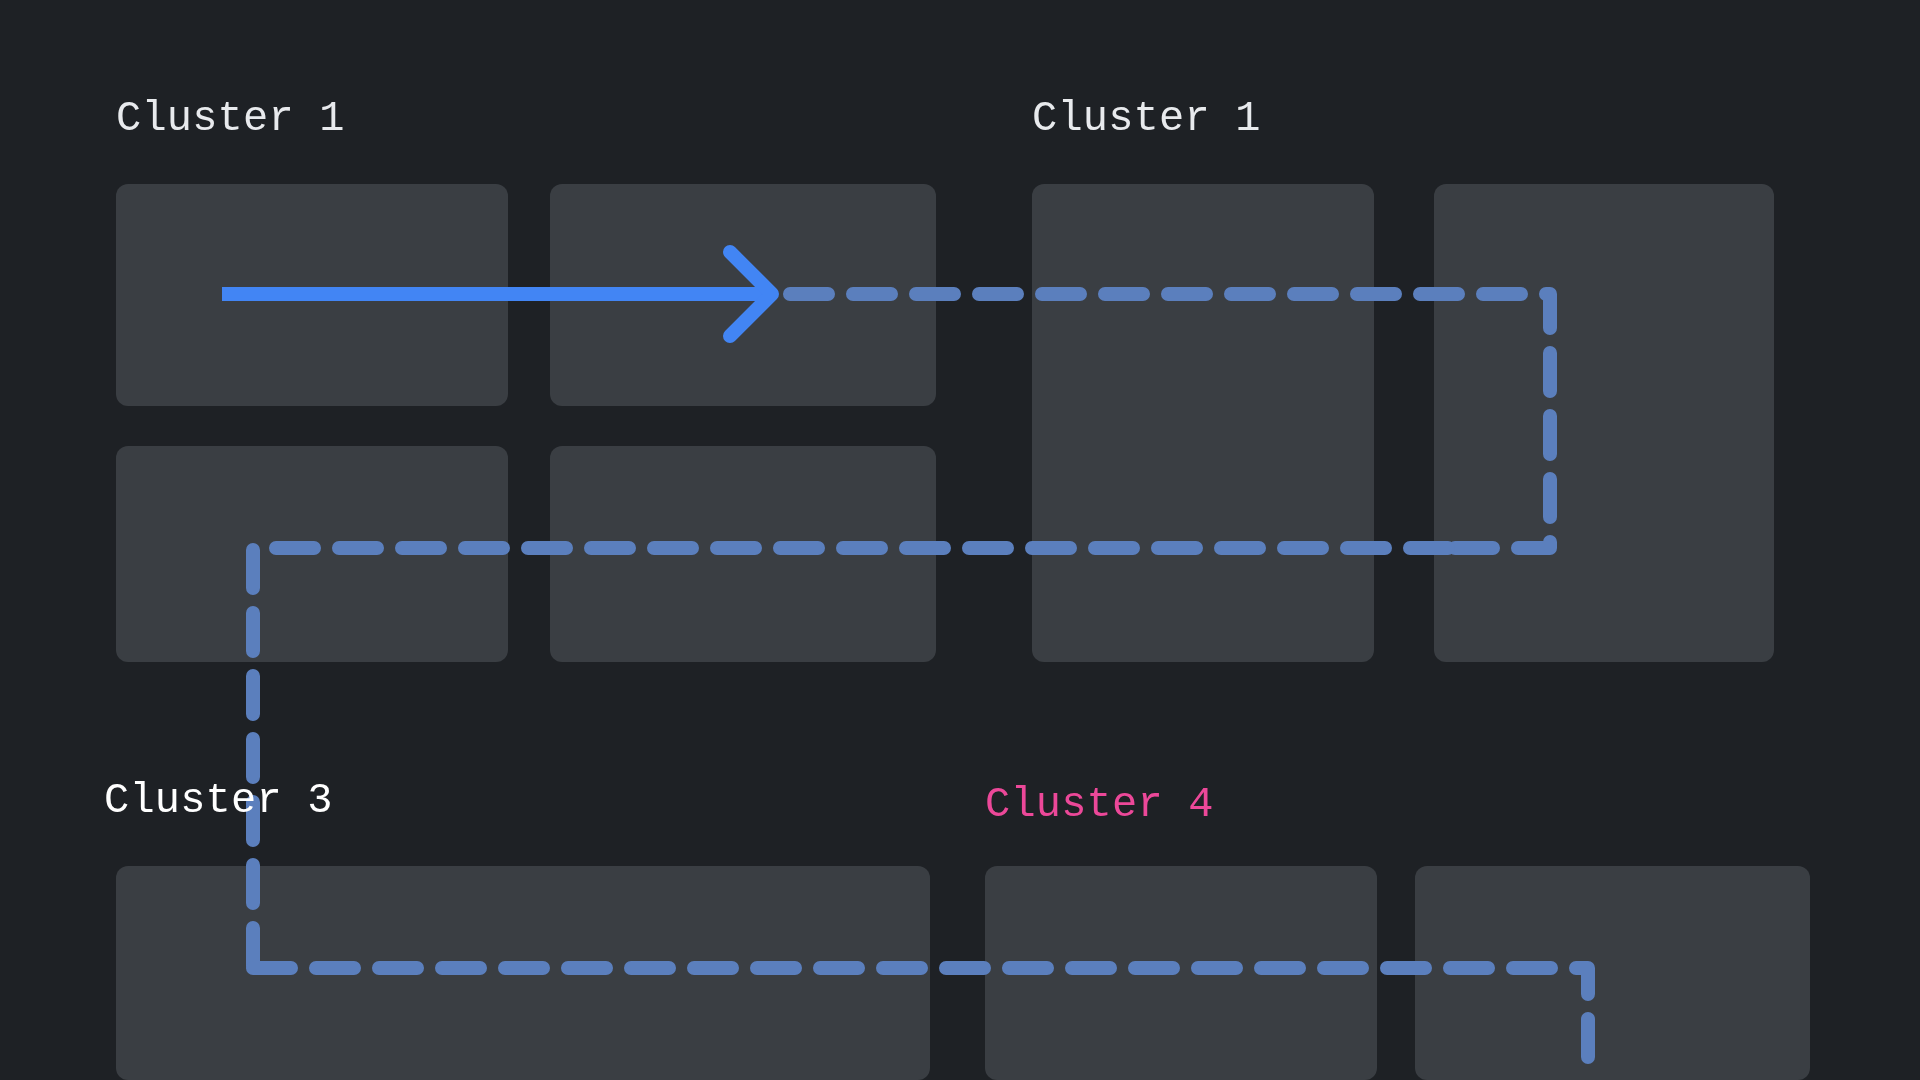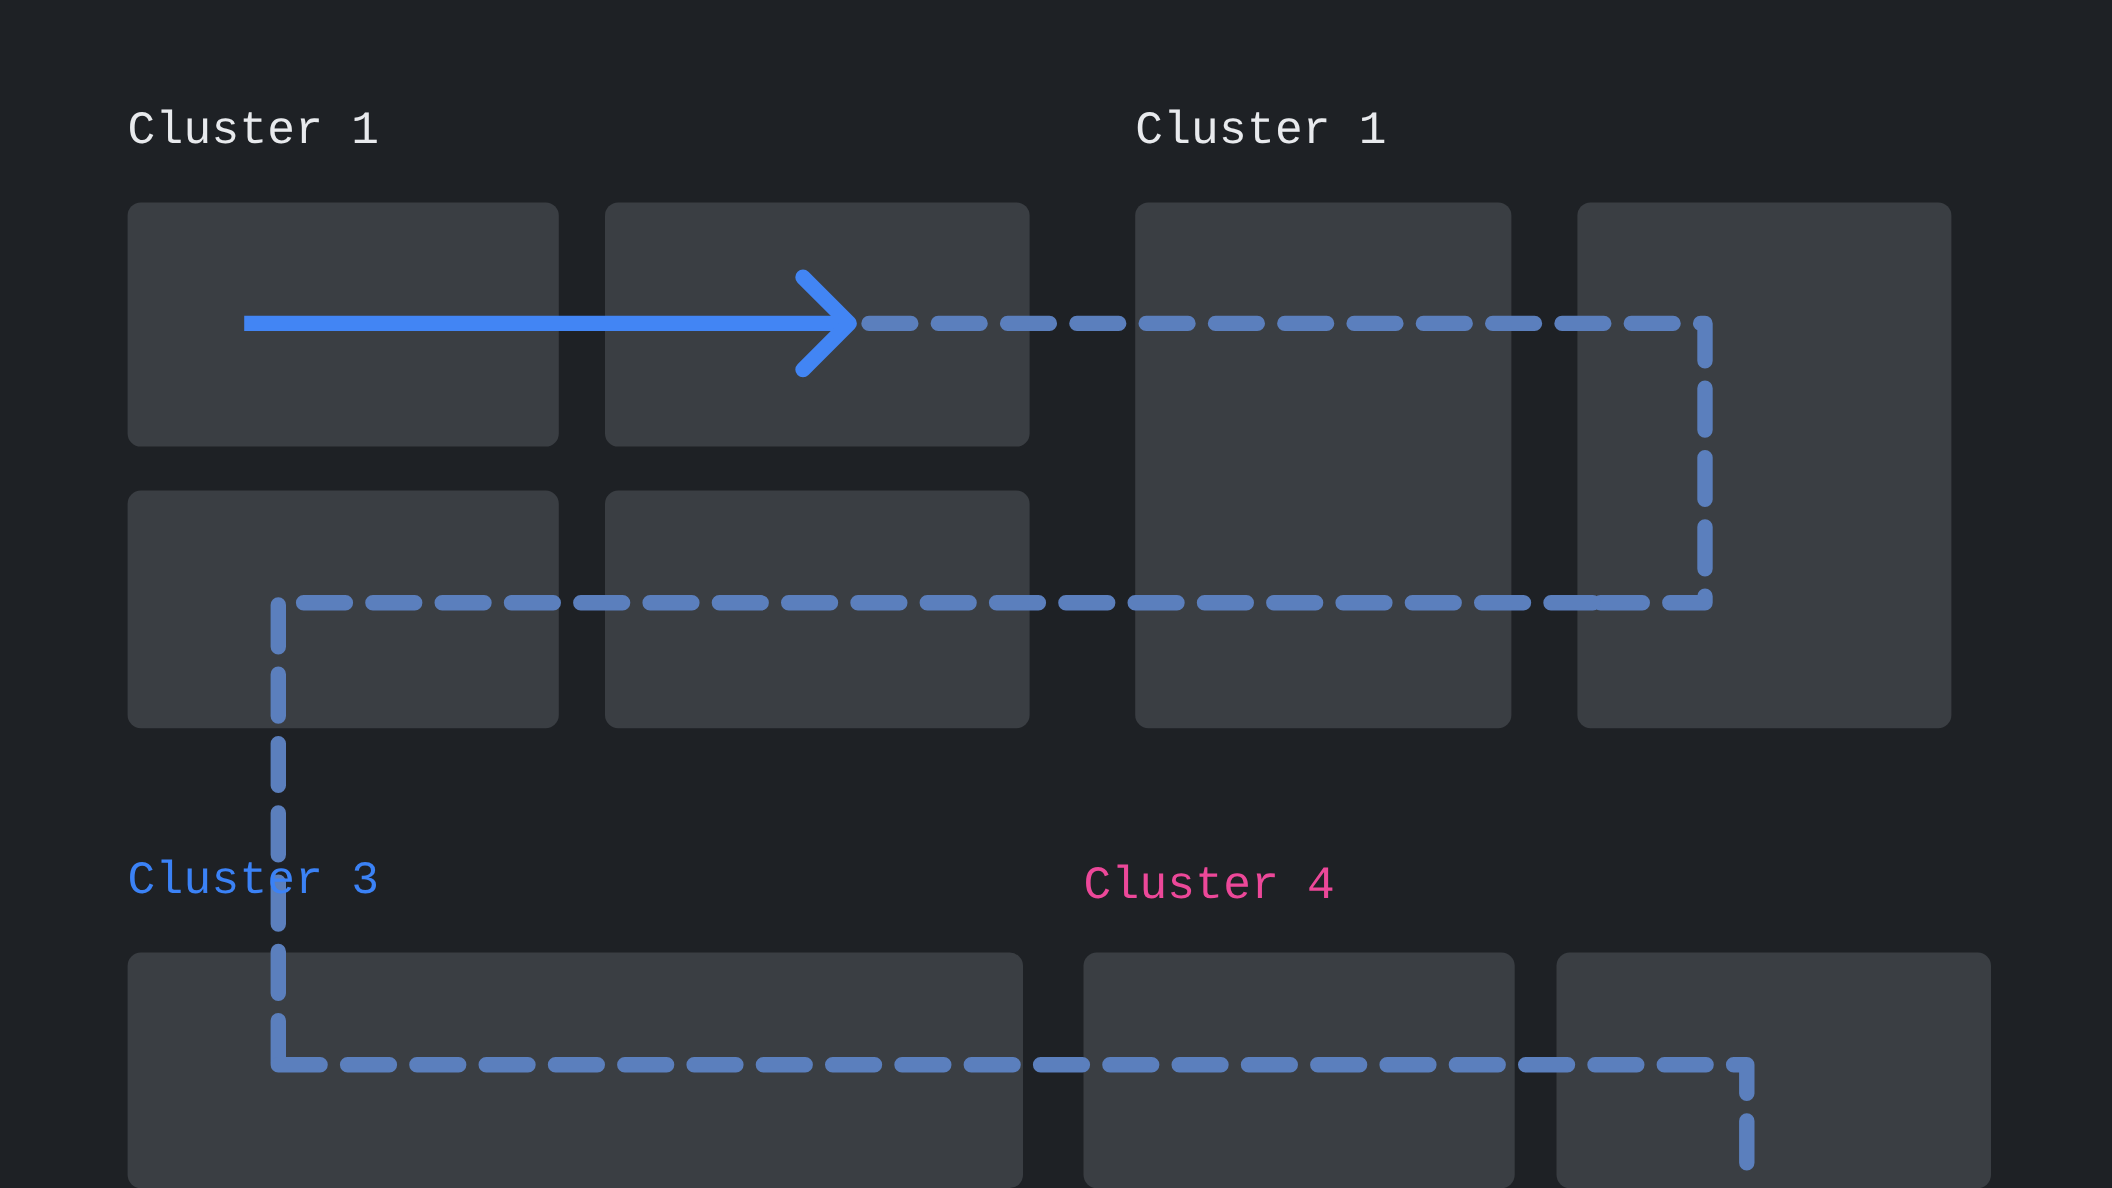--- a/index.html
+++ b/index.html
@@ -49,21 +49,21 @@
   <div id="nodes">
       <div class="card" style="left: 116px; top: 184px; width: 392px; height: 222px; background: rgb(58, 62, 67); border-radius: 12px;"></div>
       <div class="card" style="left: 550px; top: 184px; width: 386px; height: 222px; background: rgb(58, 62, 67); border-radius: 12px;"></div>
       <div class="card" style="left: 116px; top: 446px; width: 392px; height: 216px; background: rgb(58, 62, 67); border-radius: 12px;"></div>
       <div class="card" style="left: 550px; top: 446px; width: 386px; height: 216px; background: rgb(58, 62, 67); border-radius: 12px;"></div>
       <div class="cluster-label" style="left: 116px; top: 98px; color: rgb(232, 234, 237);">Cluster 1</div>
       <div class="card" style="left: 1032px; top: 184px; width: 342px; height: 478px; background: rgb(58, 62, 67); border-radius: 12px;"></div>
       <div class="card" style="left: 1434px; top: 184px; width: 340px; height: 478px; background: rgb(58, 62, 67); border-radius: 12px;"></div>
       <div class="cluster-label" style="left: 1032px; top: 98px; color: rgb(232, 234, 237);">Cluster 1</div>
       <div class="card" style="left: 116px; top: 866px; width: 814px; height: 214px; background: rgb(58, 62, 67); border-radius: 12px;"></div>
-      <div class="cluster-label" style="left: 116px; top: 780px; color: #3b82f6;">Cluster 3</div>
+      <div class="cluster-label" style="left: 104px; top: 780px; color: #ffffff;">Cluster 3</div>
       <div class="card" style="left: 985px; top: 866px; width: 392px; height: 214px; background: rgb(58, 62, 67); border-radius: 12px;"></div>
       <div class="card" style="left: 1415px; top: 866px; width: 395px; height: 214px; background: rgb(58, 62, 67); border-radius: 12px;"></div>
       <div class="cluster-label" style="left: 985px; top: 784px; color: #ec4899;">Cluster 4</div>
     </div>
 
   <svg id="edge-layer" viewBox="0 0 1920 1080" width="1920" height="1080" xmlns="http://www.w3.org/2000/svg">
       <polyline points="790,294 1550,294 1550,548 1448,548" fill="none" stroke="#5b7fbd" stroke-width="14" stroke-linecap="round" stroke-linejoin="round" stroke-dasharray="38 25"></polyline>
       <polyline points="1448,548 253,548 253,968" fill="none" stroke="#5b7fbd" stroke-width="14" stroke-linecap="round" stroke-linejoin="round" stroke-dasharray="38 25"></polyline>
       <polyline points="253,968 1588,968 1588,1080" fill="none" stroke="#5b7fbd" stroke-width="14" stroke-linecap="round" stroke-linejoin="round" stroke-dasharray="38 25"></polyline>
       <line x1="222" y1="294" x2="772" y2="294" stroke="#4285f4" stroke-width="14" stroke-linecap="butt"></line>

